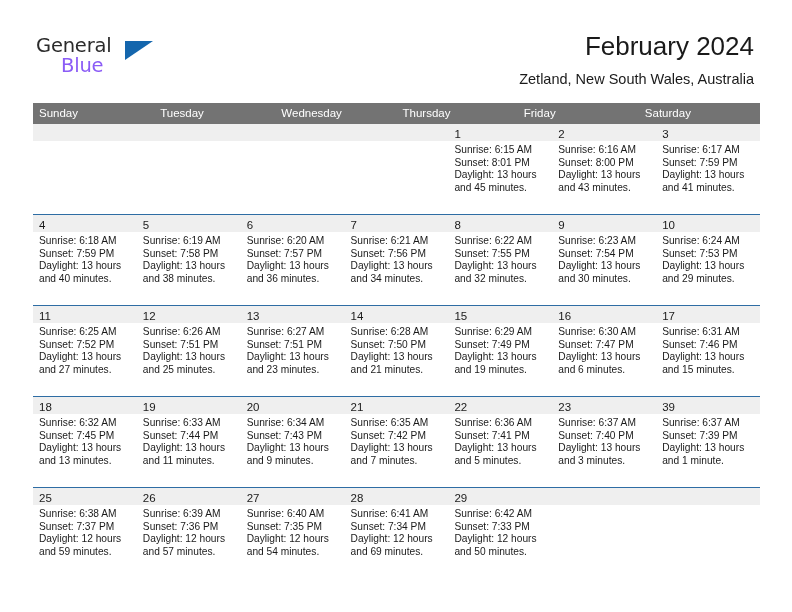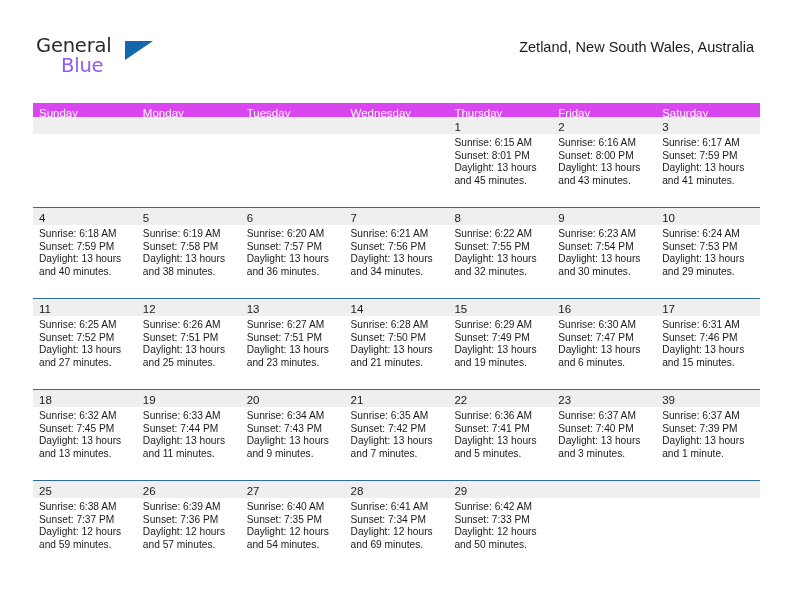--- a/index.html
+++ b/index.html
@@ -89,22 +89,22 @@
 
   
   .calendar {
     position: absolute;
     left: 33px;
     top: 103px;
     width: 727px;
   }
   .weekday-row {
     display: flex;
-    background: #d946ef;
-    height: 14px;
+    background: #737373;
+    height: 21px;
   }
   .weekday {
     flex: 1 1 0;
     color: #ffffff;
     font-size: 11.5px;
     line-height: 21px;
     padding-left: 6px;
     box-sizing: border-box;
     white-space: nowrap;
     overflow: hidden;
@@ -152,29 +152,29 @@
 
   <div class="header">
 
     <div class="logo">
       <span class="logo-general">General</span>
       <span class="logo-tri"></span>
       <span class="logo-blue">Blue</span>
     </div>
 
     <div class="title-block">
+      <div class="month-title">February 2024</div>
       <div class="location-title">Zetland, New South Wales, Australia</div>
     </div>
 
   </div>
 
   <div class="calendar">
     <div class="weekday-row">
       <div class="weekday">Sunday</div>
-      <div class="weekday">Monday</div>
       <div class="weekday">Tuesday</div>
       <div class="weekday">Wednesday</div>
       <div class="weekday">Thursday</div>
       <div class="weekday">Friday</div>
       <div class="weekday">Saturday</div>
     </div>
 
     <div class="week-row first">
       <div class="day-cell empty">
         <div class="day-number-band"><span class="day-number"></span></div>

